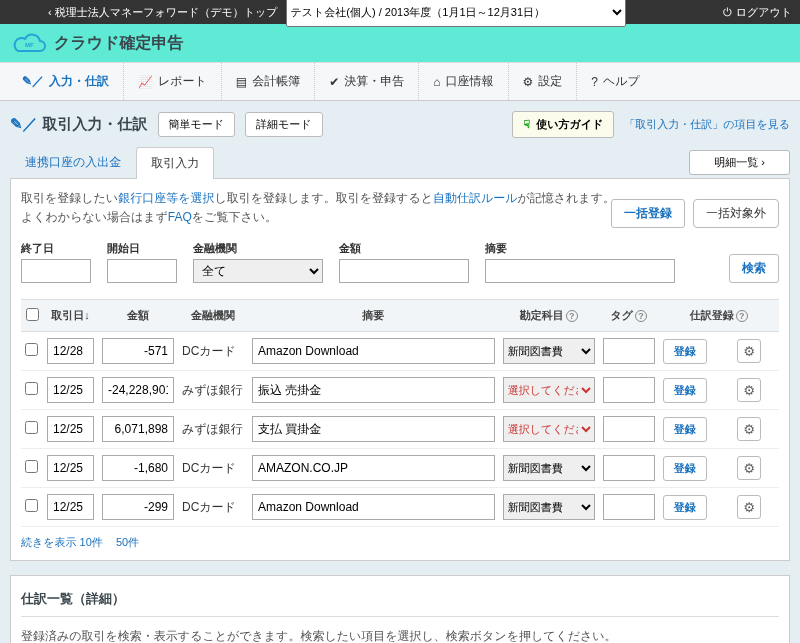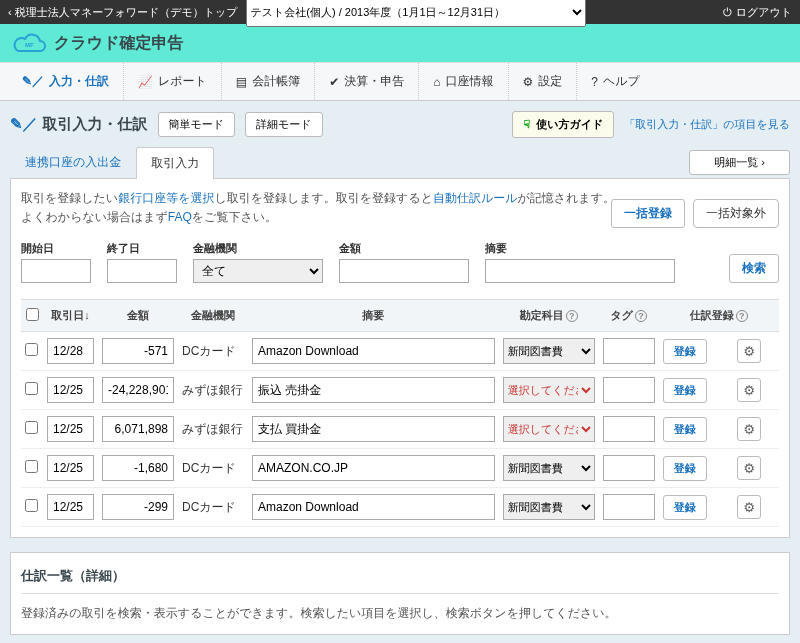--- a/index.html
+++ b/index.html
@@ -1,18 +1,18 @@
 <!DOCTYPE html>
 <html><head>
 <meta charset="utf-8">
 <style>
 * { margin: 0; padding: 0; box-sizing: border-box; font-family: "Meiryo", "MS PGothic", sans-serif; }
 body { background: #fff; font-size: 12px; color: #333; width: 800px; }
 .topbar { background: #333; color: #fff; height: 24px; display: flex; align-items: center; padding: 0 8px; font-size: 11px; }
-.topbar .back { color: #fff; cursor: pointer; }
+.topbar .back { color: #fff; cursor: pointer; margin-left: 40px; }
 .topbar select { margin-left: 8px; font-size: 11px; height: 30px; width: 340px; }
 .topbar .right { margin-left: auto; display: flex; align-items: center; gap: 4px; cursor: pointer; }
 .brandrow { background: #5eead4; padding: 8px 12px; border-bottom: 1px solid #ddd; }
 .logo { display: flex; align-items: center; gap: 6px; }
 .logo-cloud { display: inline-flex; align-items: center; justify-content: center; }
 .logo-text { font-size: 16px; font-weight: bold; color: #3a474d; }
 .mainnav { background: #f5f7f8; display: flex; border-bottom: 1px solid #ccc; padding: 0 8px; }
 .mainnav .item { padding: 10px 14px; font-size: 12px; color: #333; display: flex; align-items: center; gap: 5px; cursor: pointer; border-right: 1px dotted #ccc; }
 .mainnav .item.active { color: #1a72bf; font-weight: bold; }
 .mainnav .item:last-child { border-right: none; }
@@ -137,25 +137,25 @@
       <span>取引を登録したい</span><a>銀行口座等を選択</a><span>し取引を登録します。取引を登録すると</span><a>自動仕訳ルール</a><span>が記憶されます。</span><br>
       <span>よくわからない場合はまず</span><a>FAQ</a><span>をご覧下さい。</span>
     </div>
     <div class="action-row">
       <button class="btn-blue">一括登録</button>
       <button class="btn-plain">一括対象外</button>
     </div>
 
     <div class="filter-row">
       <div class="filter-col">
+          <label>終了日</label>
+          <input type="text" class="w70" style="">
+        </div>
+      <div class="filter-col">
           <label>開始日</label>
-          <input type="text" class="w70" style="">
-        </div>
-      <div class="filter-col">
-          <label>終了日</label>
           <input type="text" class="w70" style="">
         </div>
       <div class="filter-col">
           <label>金融機関</label>
           <select class="w130"><option>全て</option></select>
         </div>
       <div class="filter-col">
           <label>金額</label>
           <input type="text" class="w130" style="">
         </div>
@@ -243,20 +243,24 @@
             <td><select class=""><option>新聞図書費</option></select></td>
             <td><input type="text" style=""></td>
             <td><button class="reg-btn">登録</button></td>
             <td><button class="gear-btn">
                 <span>⚙</span>
               </button></td>
           </tr>
         </tbody>
     </table>
 
+    <div class="pager">
+      <a>続きを表示 10件</a>
+      <a>50件</a>
+    </div>
   </div>
 
   <div class="section2">
     <div class="sec-title">仕訳一覧（詳細）</div>
     <div class="helptext">登録済みの取引を検索・表示することができます。検索したい項目を選択し、検索ボタンを押してください。</div>
 
   </div>
 </div>
 
 </body></html>

